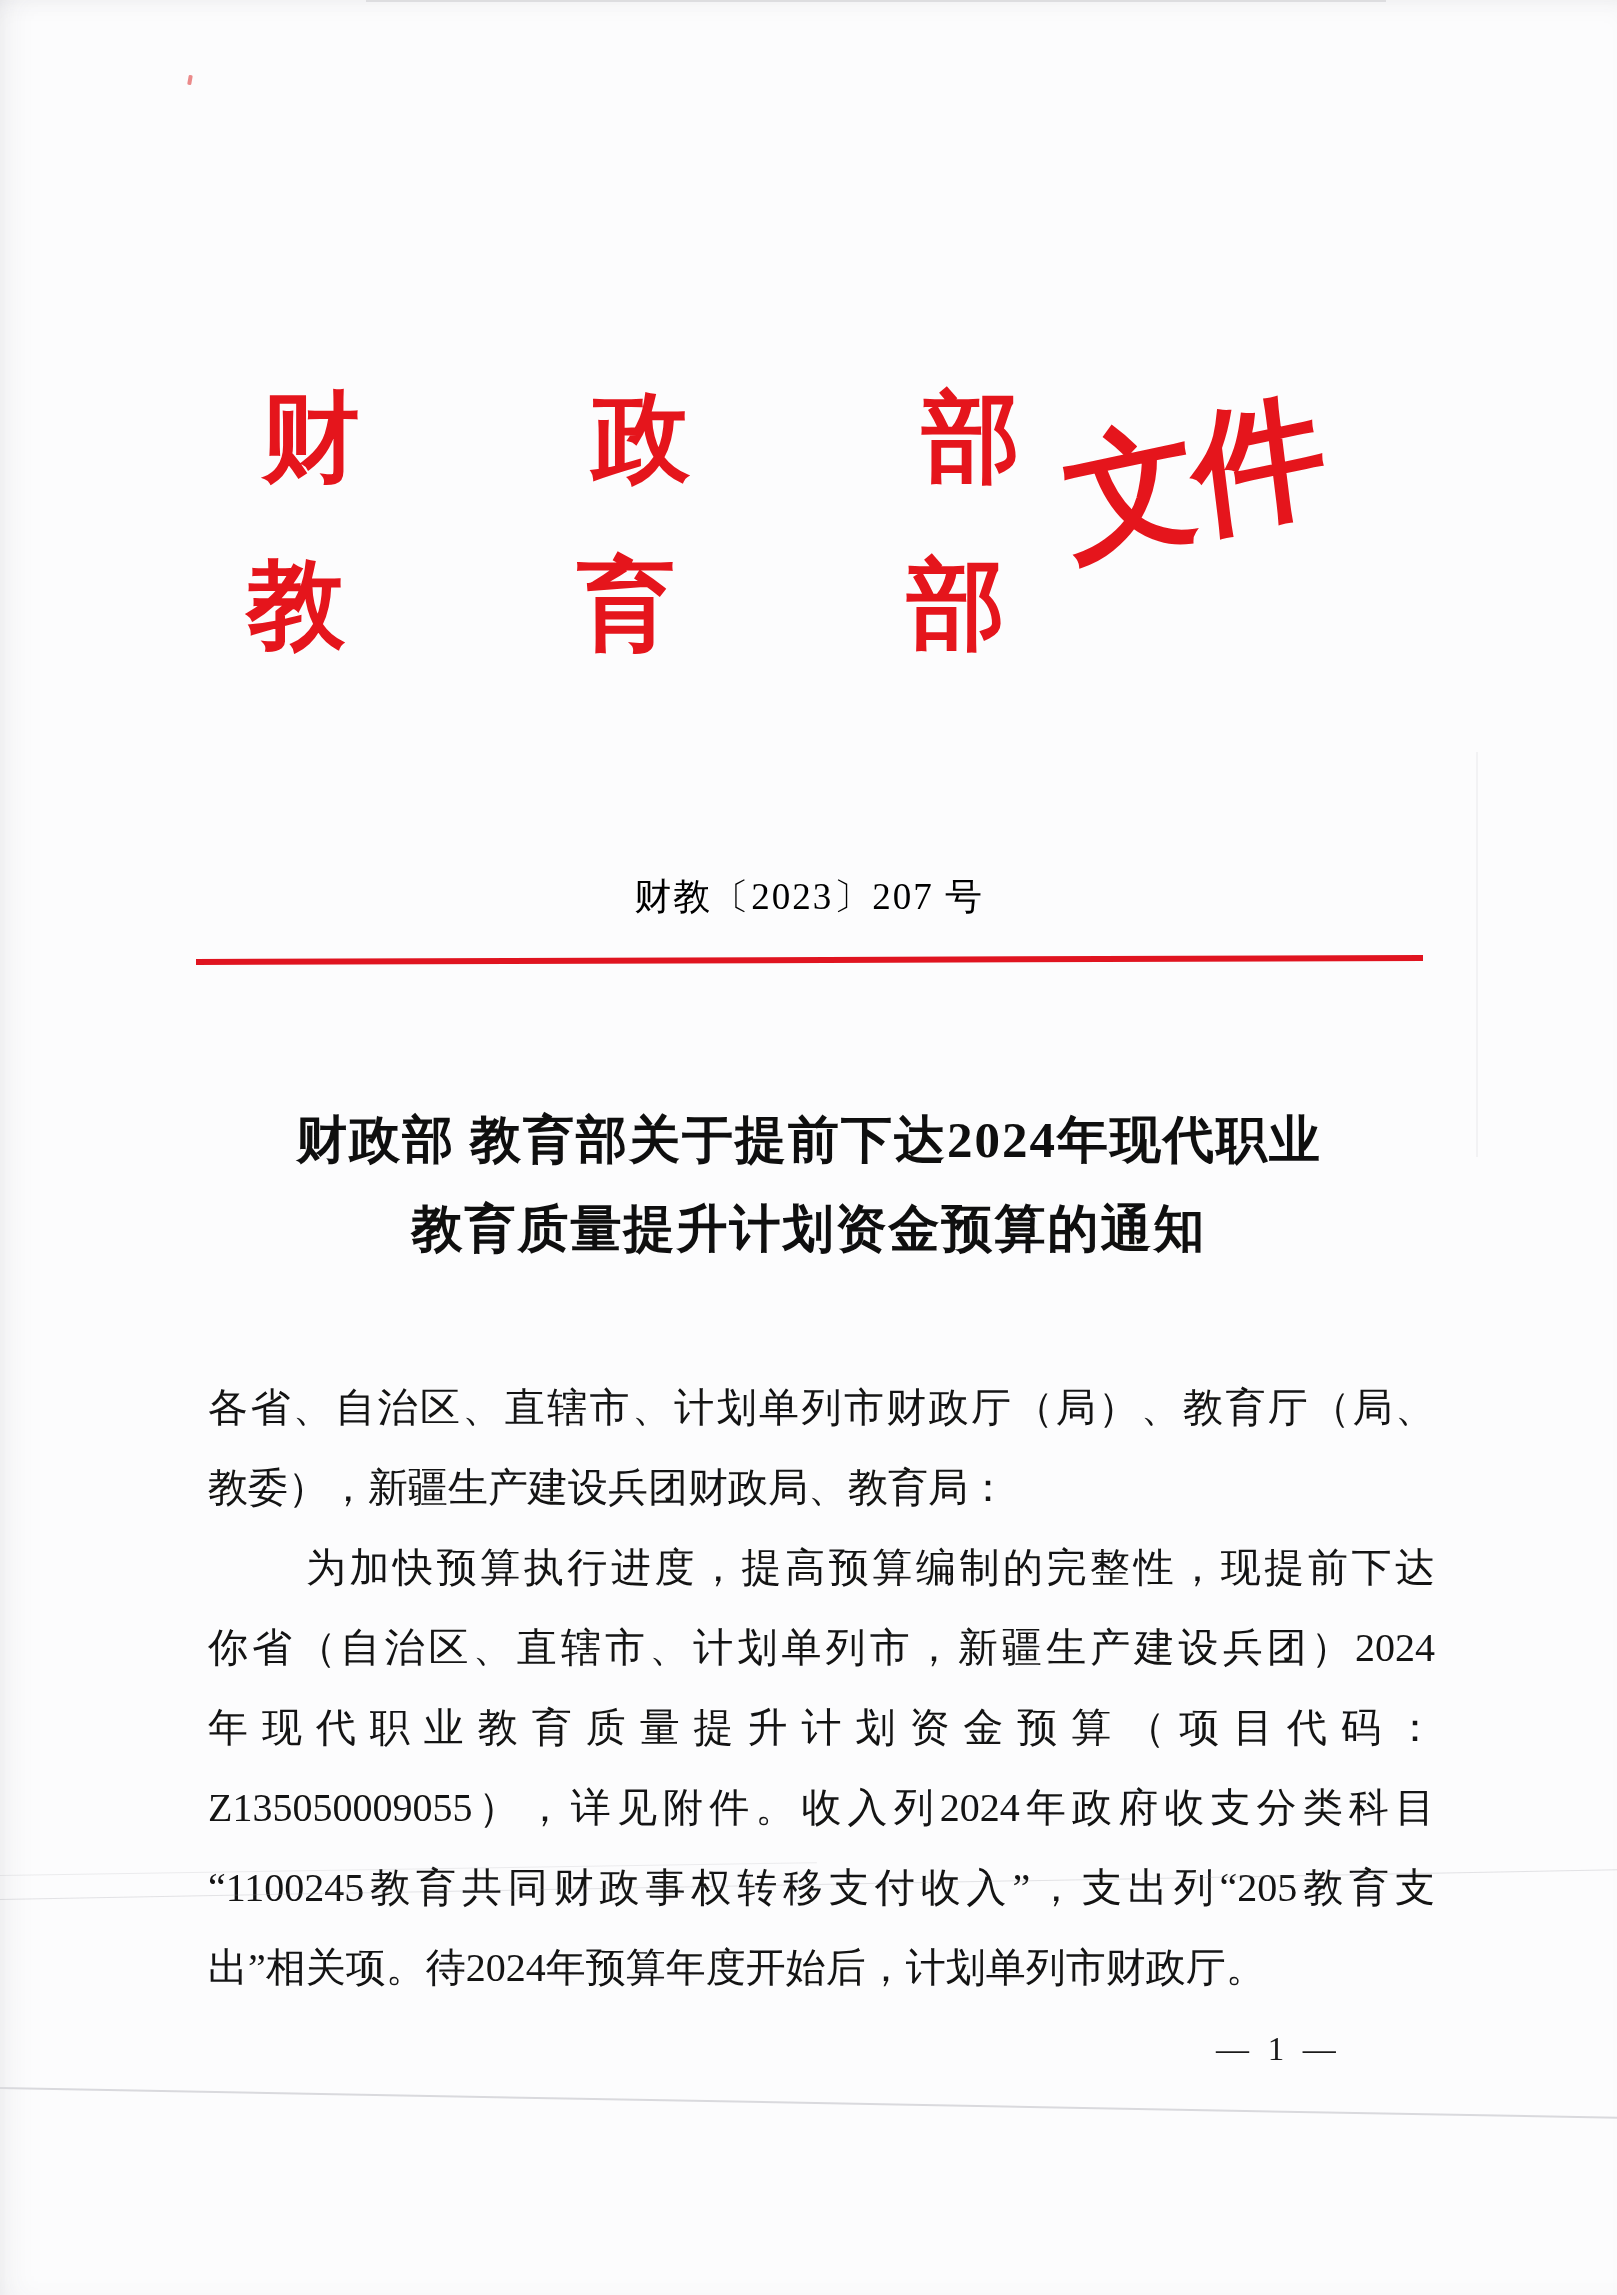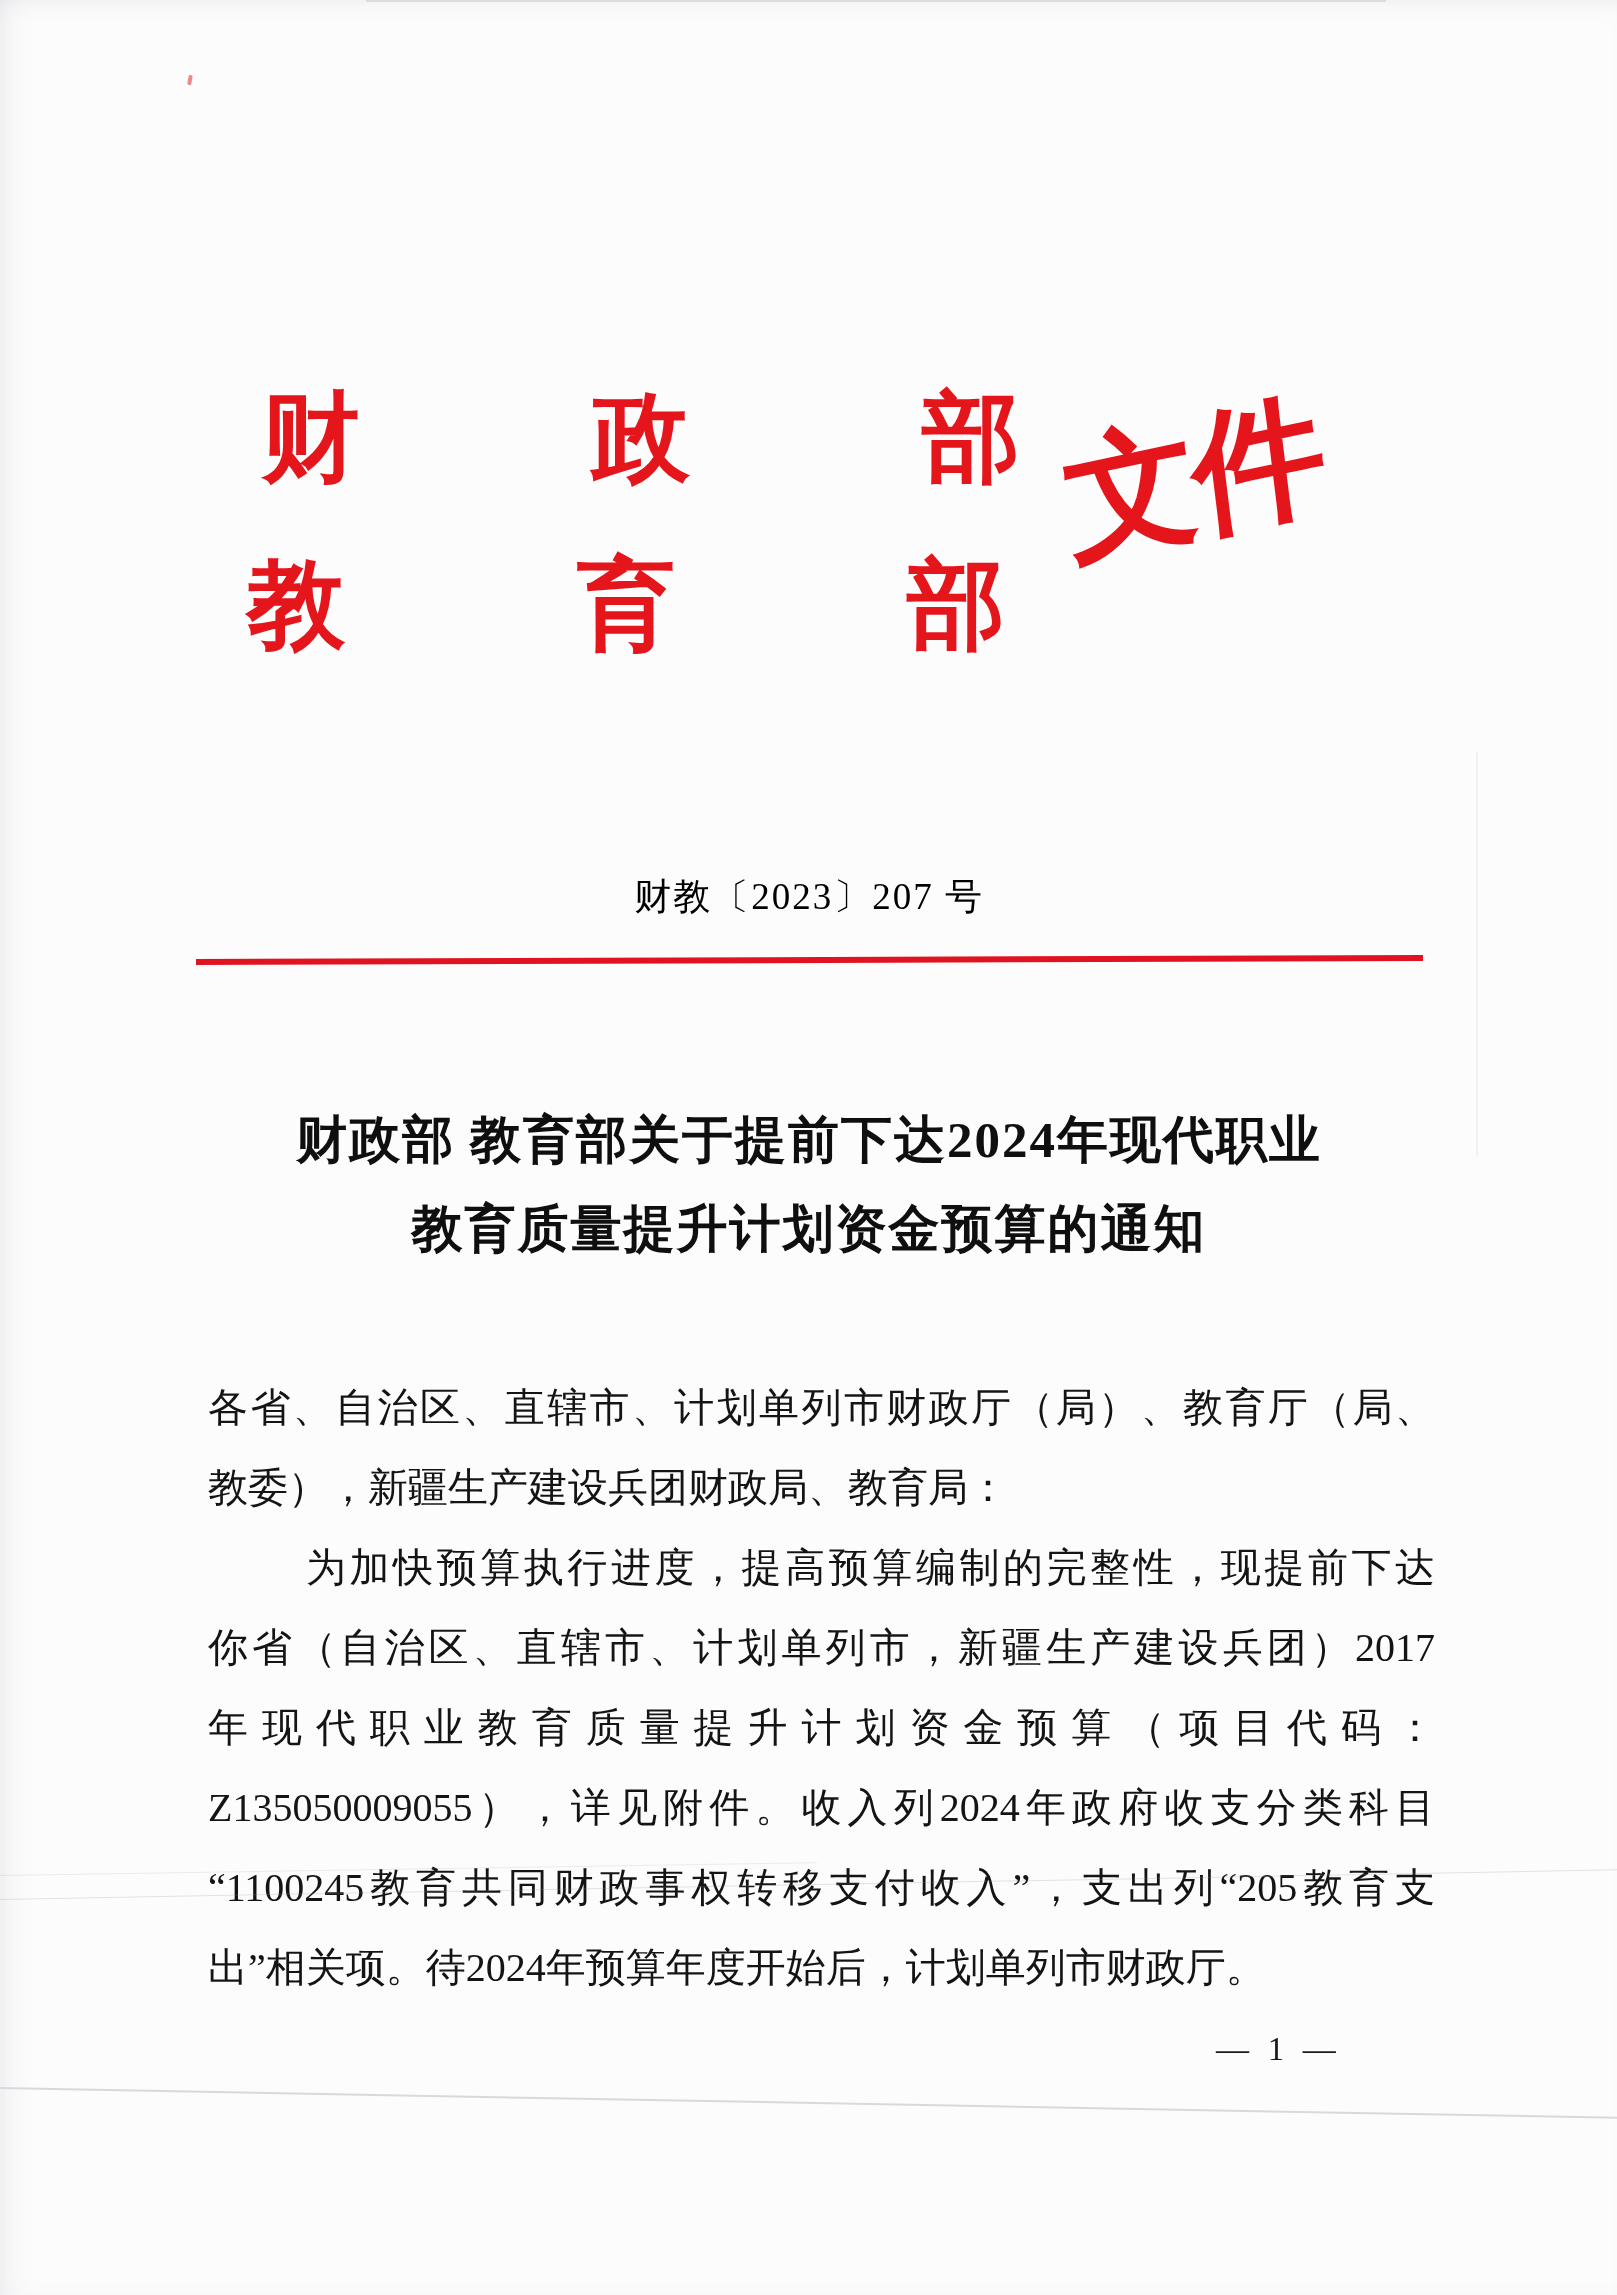--- a/index.html
+++ b/index.html
@@ -120,21 +120,21 @@
 
   <div class="title-block">
     <div>财政部 教育部关于提前下达2024年现代职业</div>
     <div>教育质量提升计划资金预算的通知</div>
   </div>
 
   <div class="body-block">
     <div class="body-line j">各省、自治区、直辖市、计划单列市财政厅（局）、教育厅（局、</div>
     <div class="body-line">教委），新疆生产建设兵团财政局、教育局：</div>
     <div class="body-line j indent">为加快预算执行进度，提高预算编制的完整性，现提前下达</div>
-    <div class="body-line j">你省（自治区、直辖市、计划单列市，新疆生产建设兵团）2017</div>
+    <div class="body-line j">你省（自治区、直辖市、计划单列市，新疆生产建设兵团）2024</div>
     <div class="body-line j">年现代职业教育质量提升计划资金预算（项目代码：</div>
     <div class="body-line j">Z135050009055），详见附件。收入列2024年政府收支分类科目</div>
     <div class="body-line j">“1100245教育共同财政事权转移支付收入”，支出列“205教育支</div>
     <div class="body-line">出”相关项。待2024年预算年度开始后，计划单列市财政厅。</div>
   </div>
 
   <div class="page-number">— 1 —</div>
 
   <div class="artifact art-topedge"></div>
   <div class="artifact art-speck"></div>

